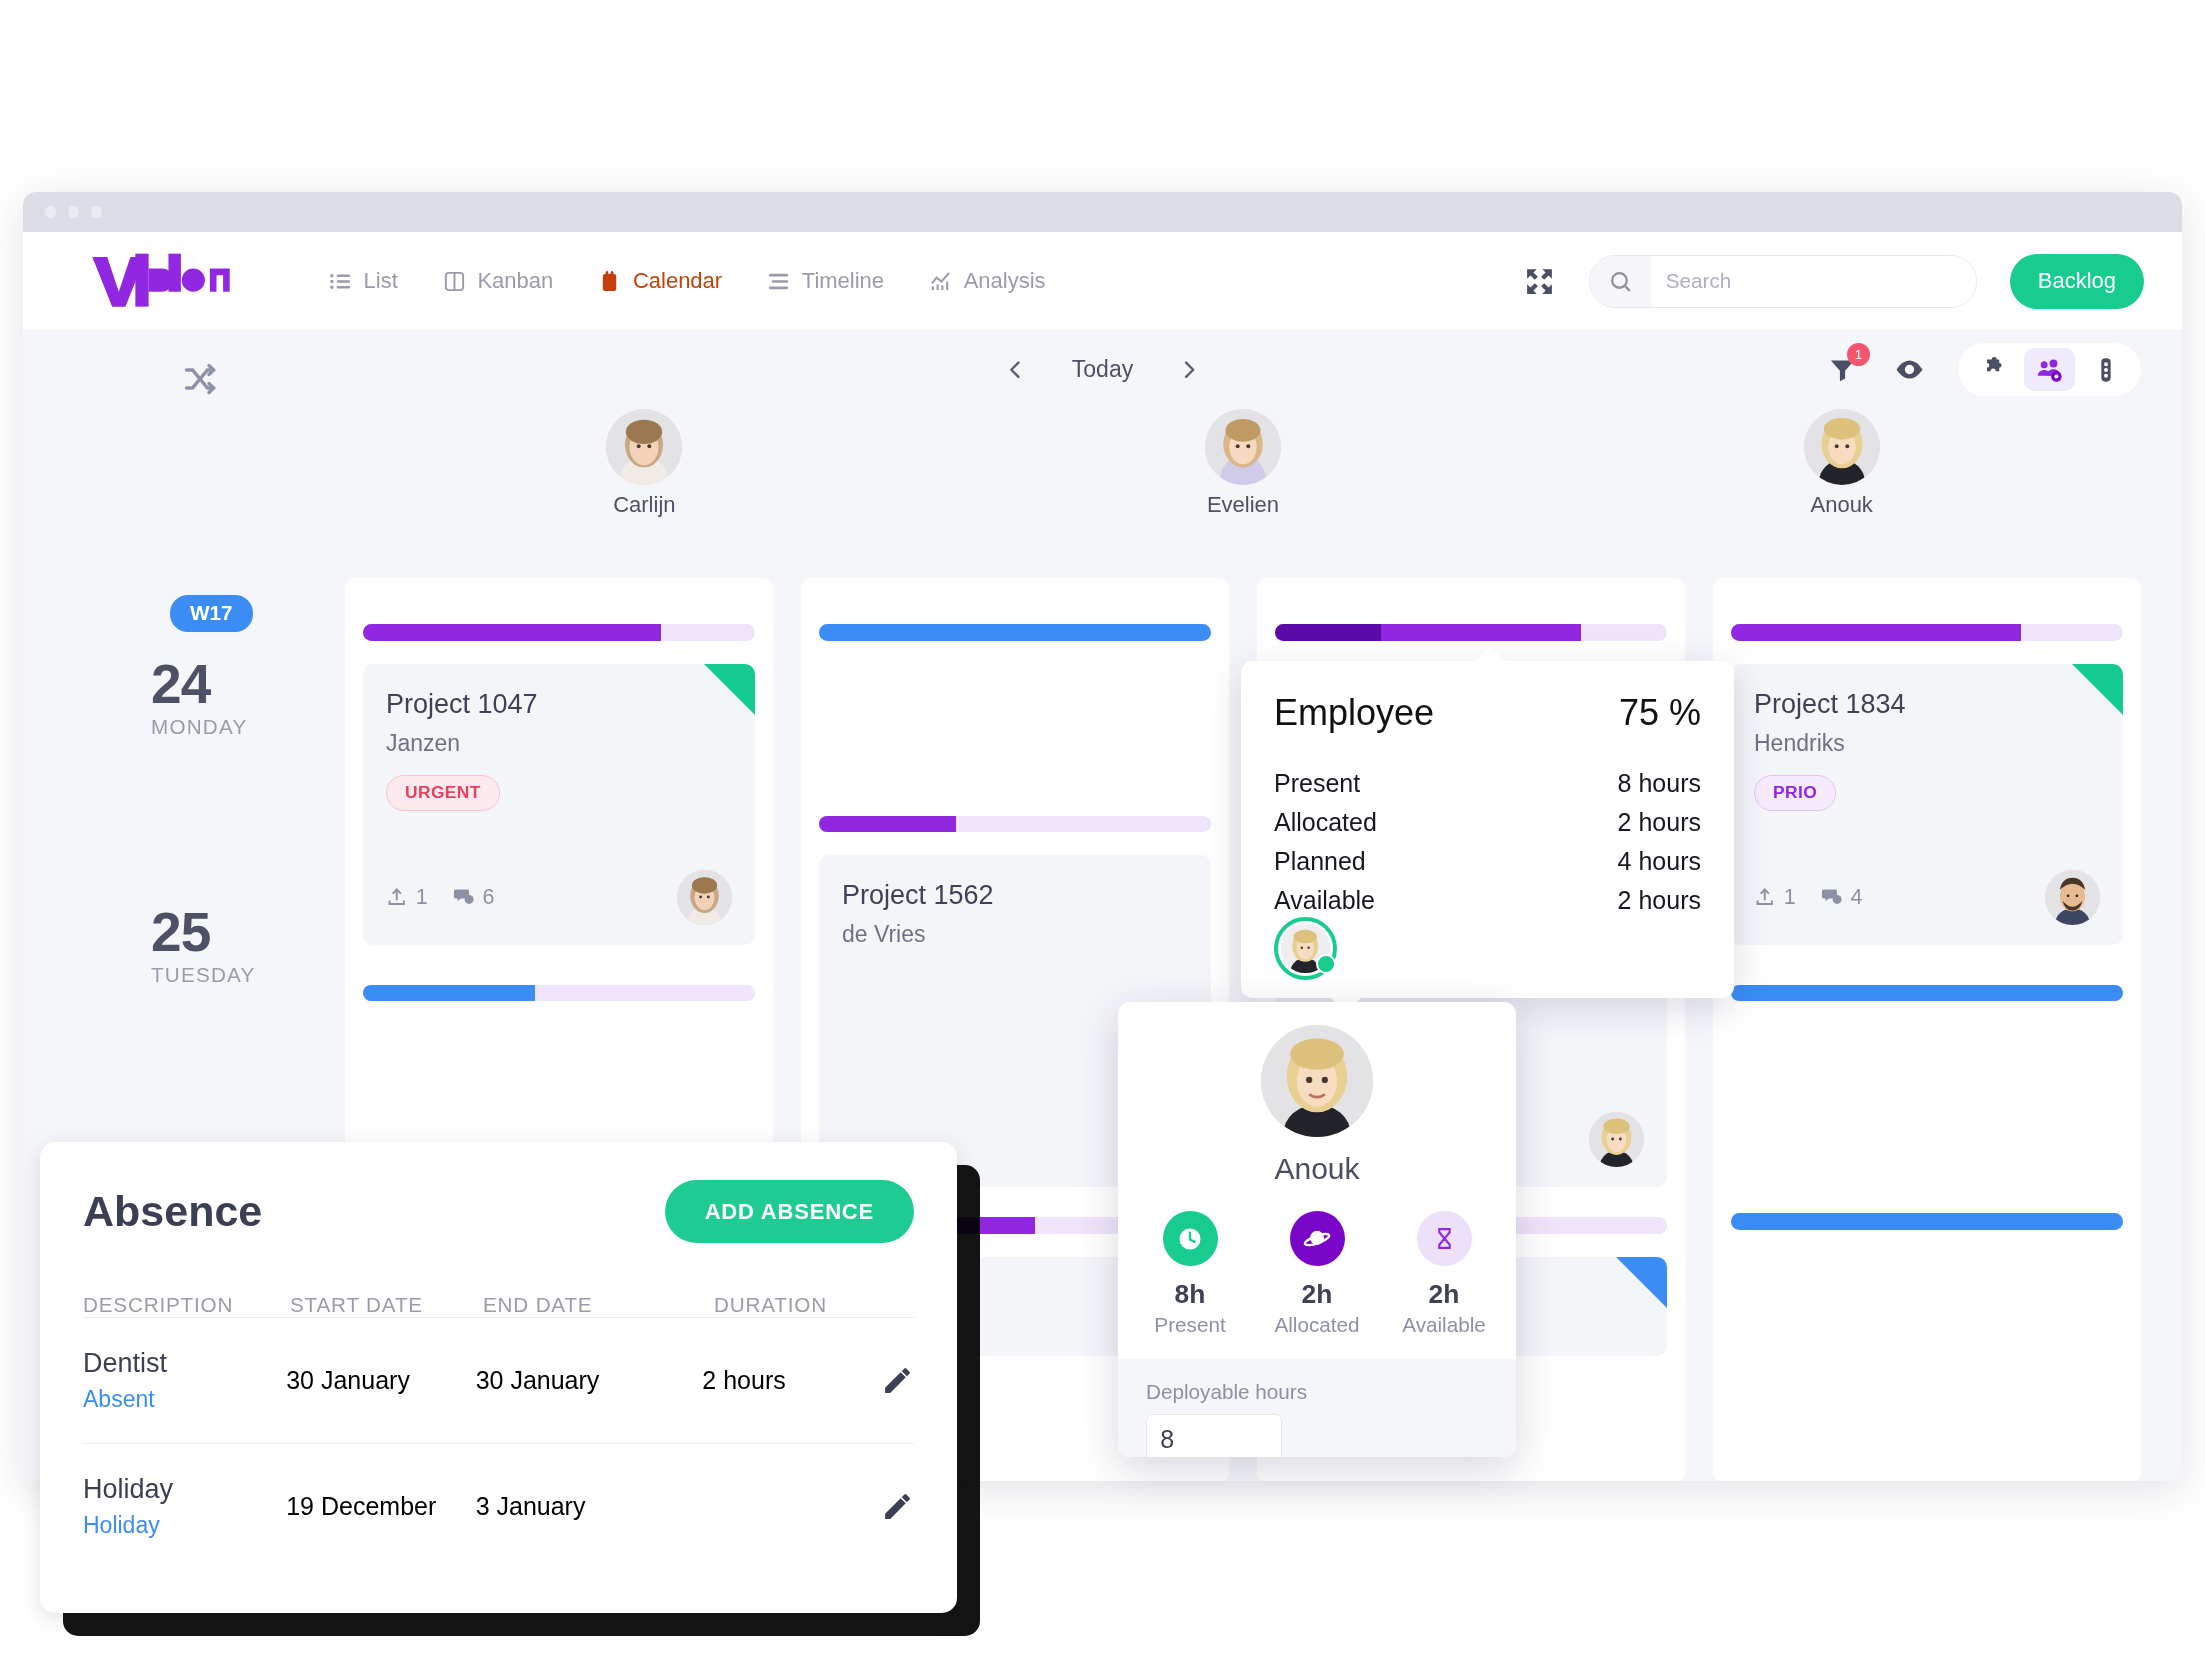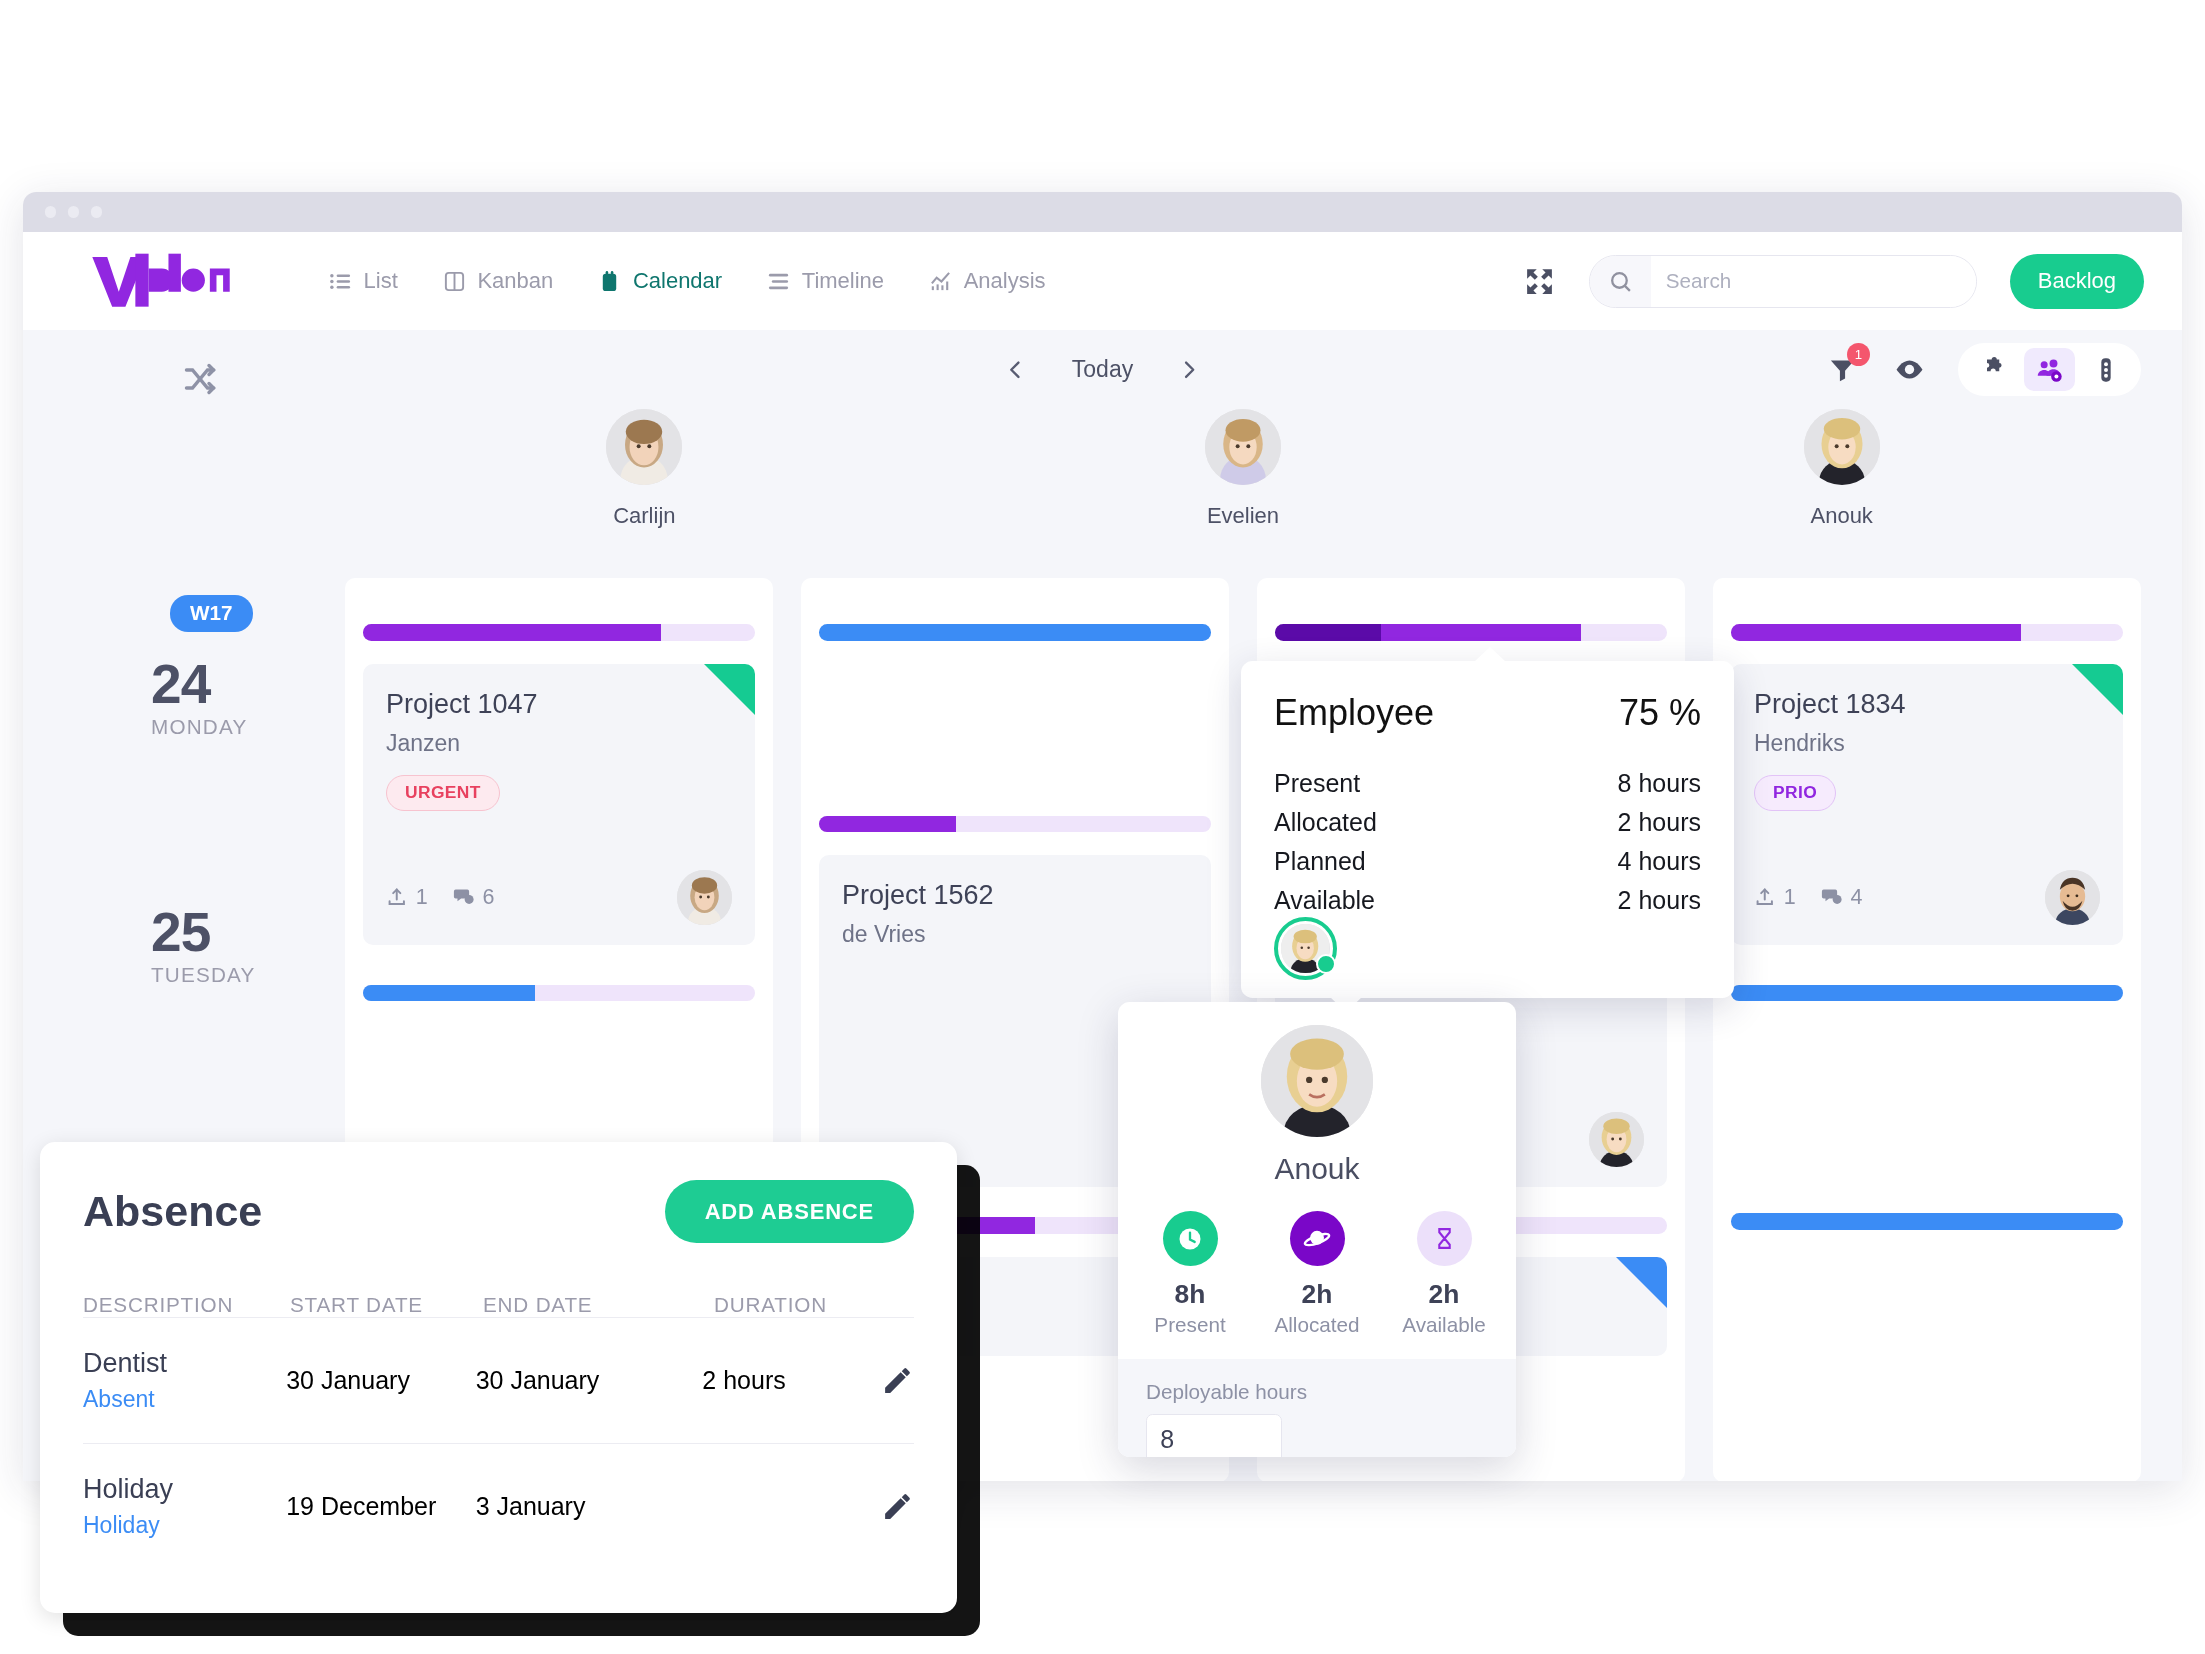--- a/index.html
+++ b/index.html
@@ -28,21 +28,21 @@
   
   .appbar {
     height: 98px; background:#fff; display:flex; align-items:center;
     padding: 0 38px 0 66px; position:relative;
   }
   .logo { font-size: 51px; font-weight: 800; color:#8b2fe0; letter-spacing:-1.7px;
           font-family:"DejaVu Sans", sans-serif; line-height:1; display:flex; align-items:center;}
   .logo svg { display:block; }
   .nav { display:flex; align-items:center; gap: 45px; margin-left: 91px; }
   .navitem { display:flex; align-items:center; gap: 11.6px; font-size: 22px; color:#9b9bab; cursor:pointer;}
-  .navitem.active { color:#0f766e; }
+  .navitem.active { color:#c2410c; }
   .navitem .ic { width: 23px; height:23px; display:flex; align-items:center; justify-content:center; }
   .navitem .ic svg { display:block; }
 
   .appbar-right { margin-left:auto; display:flex; align-items:center; gap: 33px; }
   .expand-ic { width:33px; height:33px; color:#4b4f63; }
   .search {
     width: 388px; height: 53px; border:1.2px solid #e6e6ef; border-radius: 28px;
     display:flex; align-items:center; background:#fff; overflow:hidden;
   }
   .search .sbox { width: 61px; height:100%; background:#f7f7fb; display:flex; align-items:center; justify-content:center; }
@@ -74,21 +74,21 @@
   .toolgroup { background:#fff; border-radius: 28px; height: 53px; display:flex; align-items:center; padding: 0 10px; gap: 5px; }
   .tbtn { width: 51px; height: 43px; border-radius: 10px; display:flex; align-items:center; justify-content:center; cursor:pointer; }
   .tbtn.sel { background:#f0eafd; }
 
   
   .colhead { display:flex; padding-left: 322px; padding-right: 41px; }
   .colheadcell { flex:1; display:flex; flex-direction:column; align-items:center; }
   .avatar { border-radius:50%; background:#e3e3e6; overflow:hidden; position:relative; }
   .avatar svg { display:block; width:100%; height:100%; }
   .av-lg { width: 76px; height: 76px; }
-  .colname { font-size: 22px; color:#4d5166; margin-top: 18px; }
+  .colname { font-size: 22px; color:#4d5166; margin-top: 7px; }
 
   
   .grid { position:absolute; left:0; right:0; top: 248px; bottom:0; display:flex; padding: 0 41px 0 0;}
   .daycol { width: 322px; flex:none; position:relative; }
   .daytag {
     position:absolute; left: 147px; top: 16.5px; background:#3b8cf5; color:#fff;
     border-radius: 18px; padding: 6.6px 20px; font-size: 20.7px; font-weight:700;
   }
   .daynum { position:absolute; left:128px; font-size: 55px; font-weight:700; color:#4d5166; letter-spacing:-0.8px; }
   .dayname { position:absolute; left:128px; font-size: 20.7px; color:#9b9bab; letter-spacing:1.2px; }

